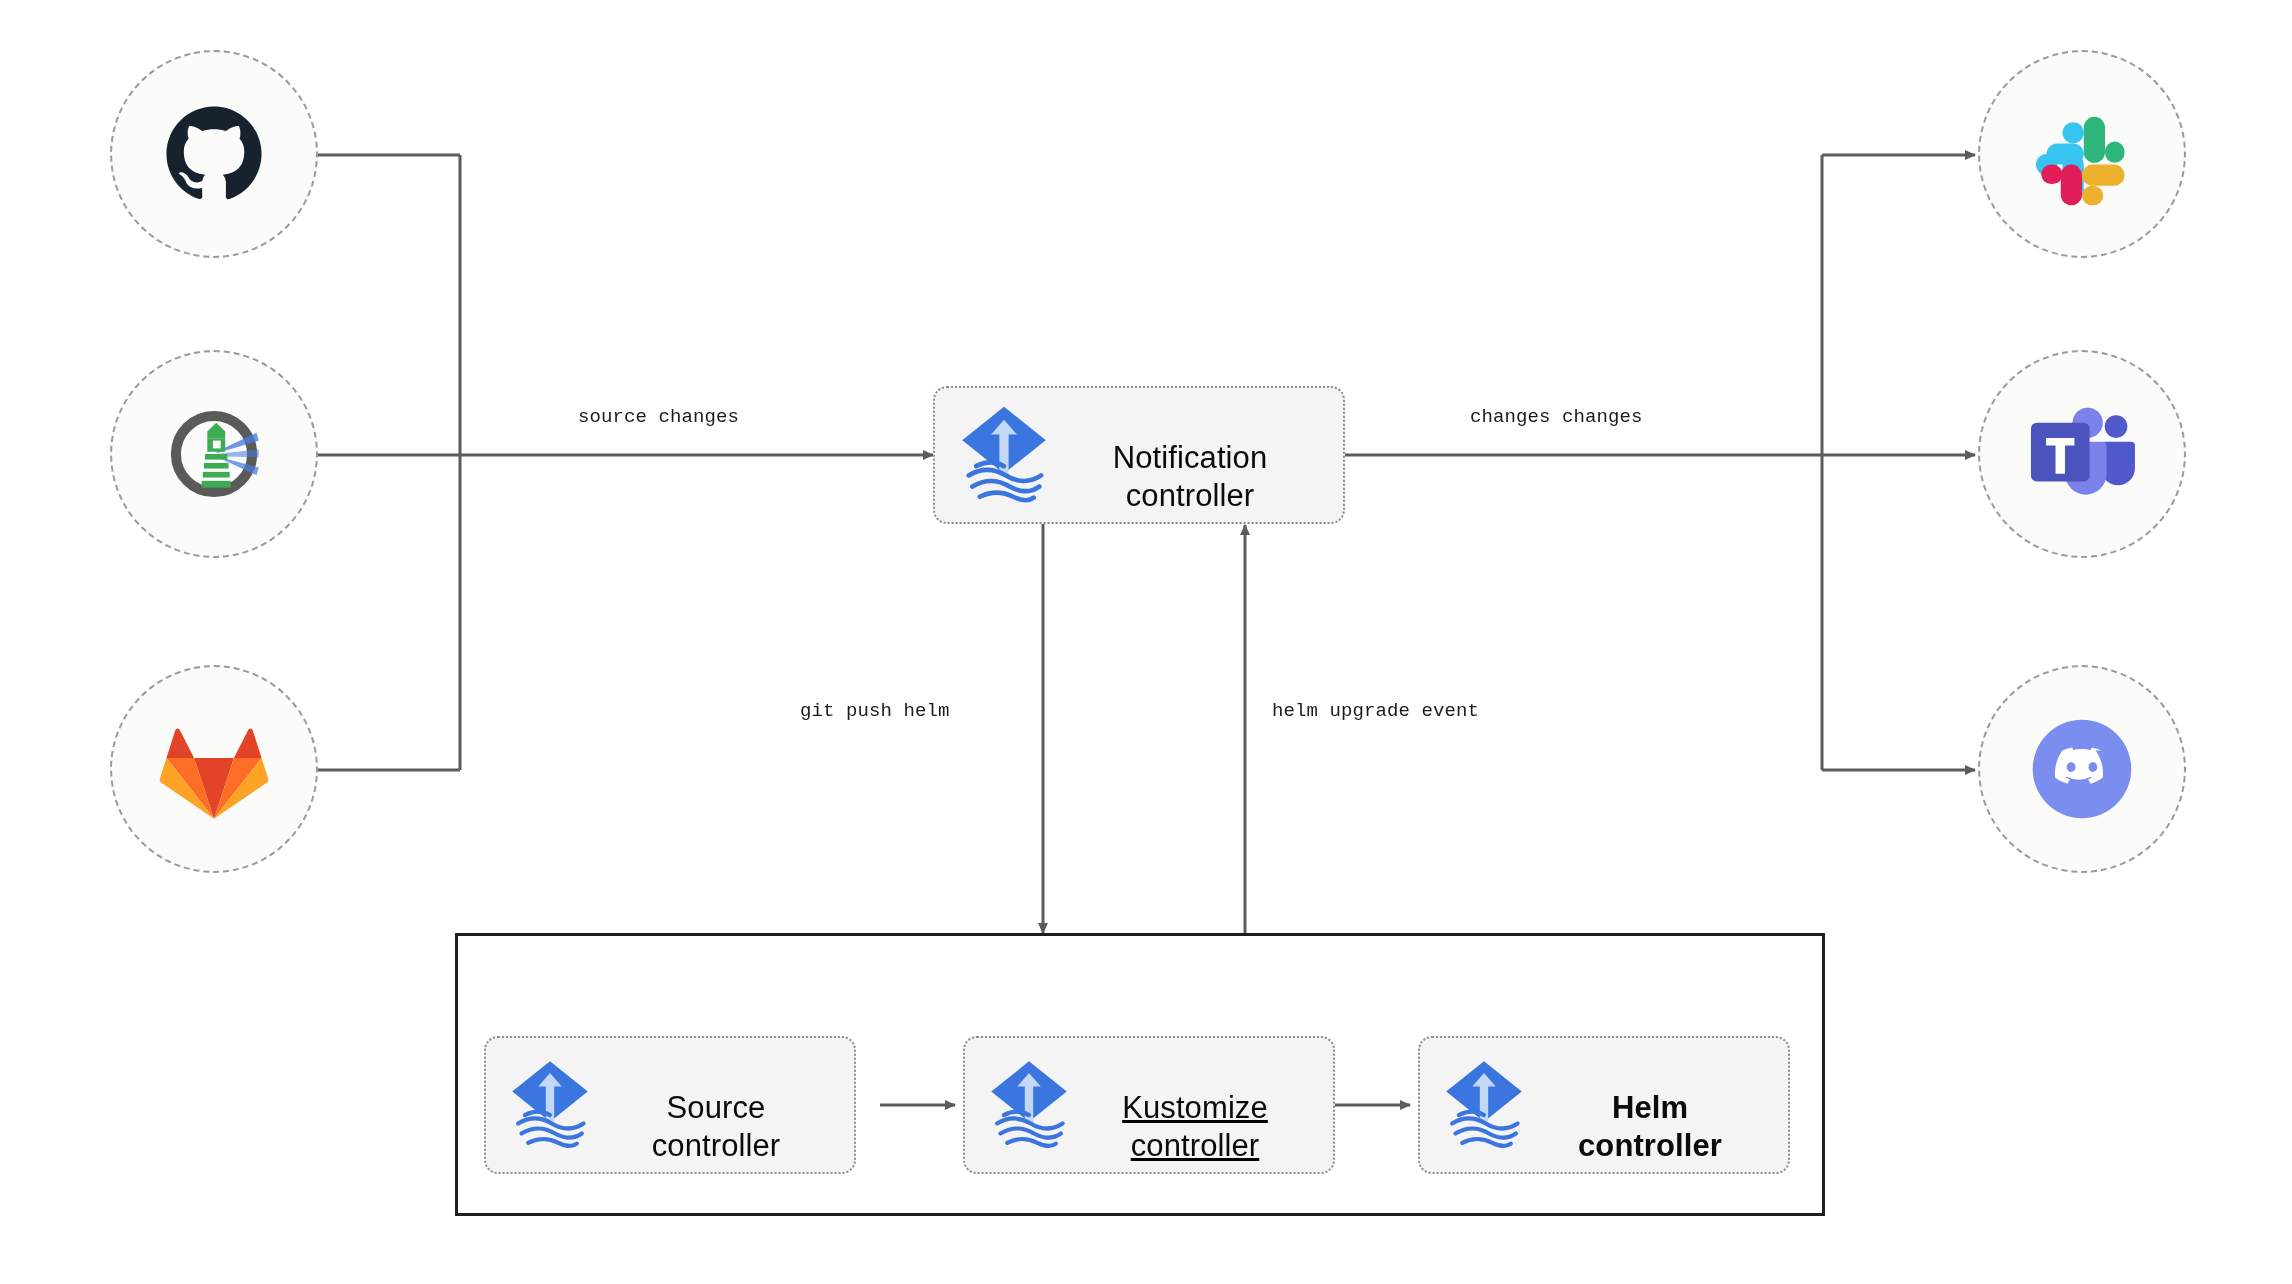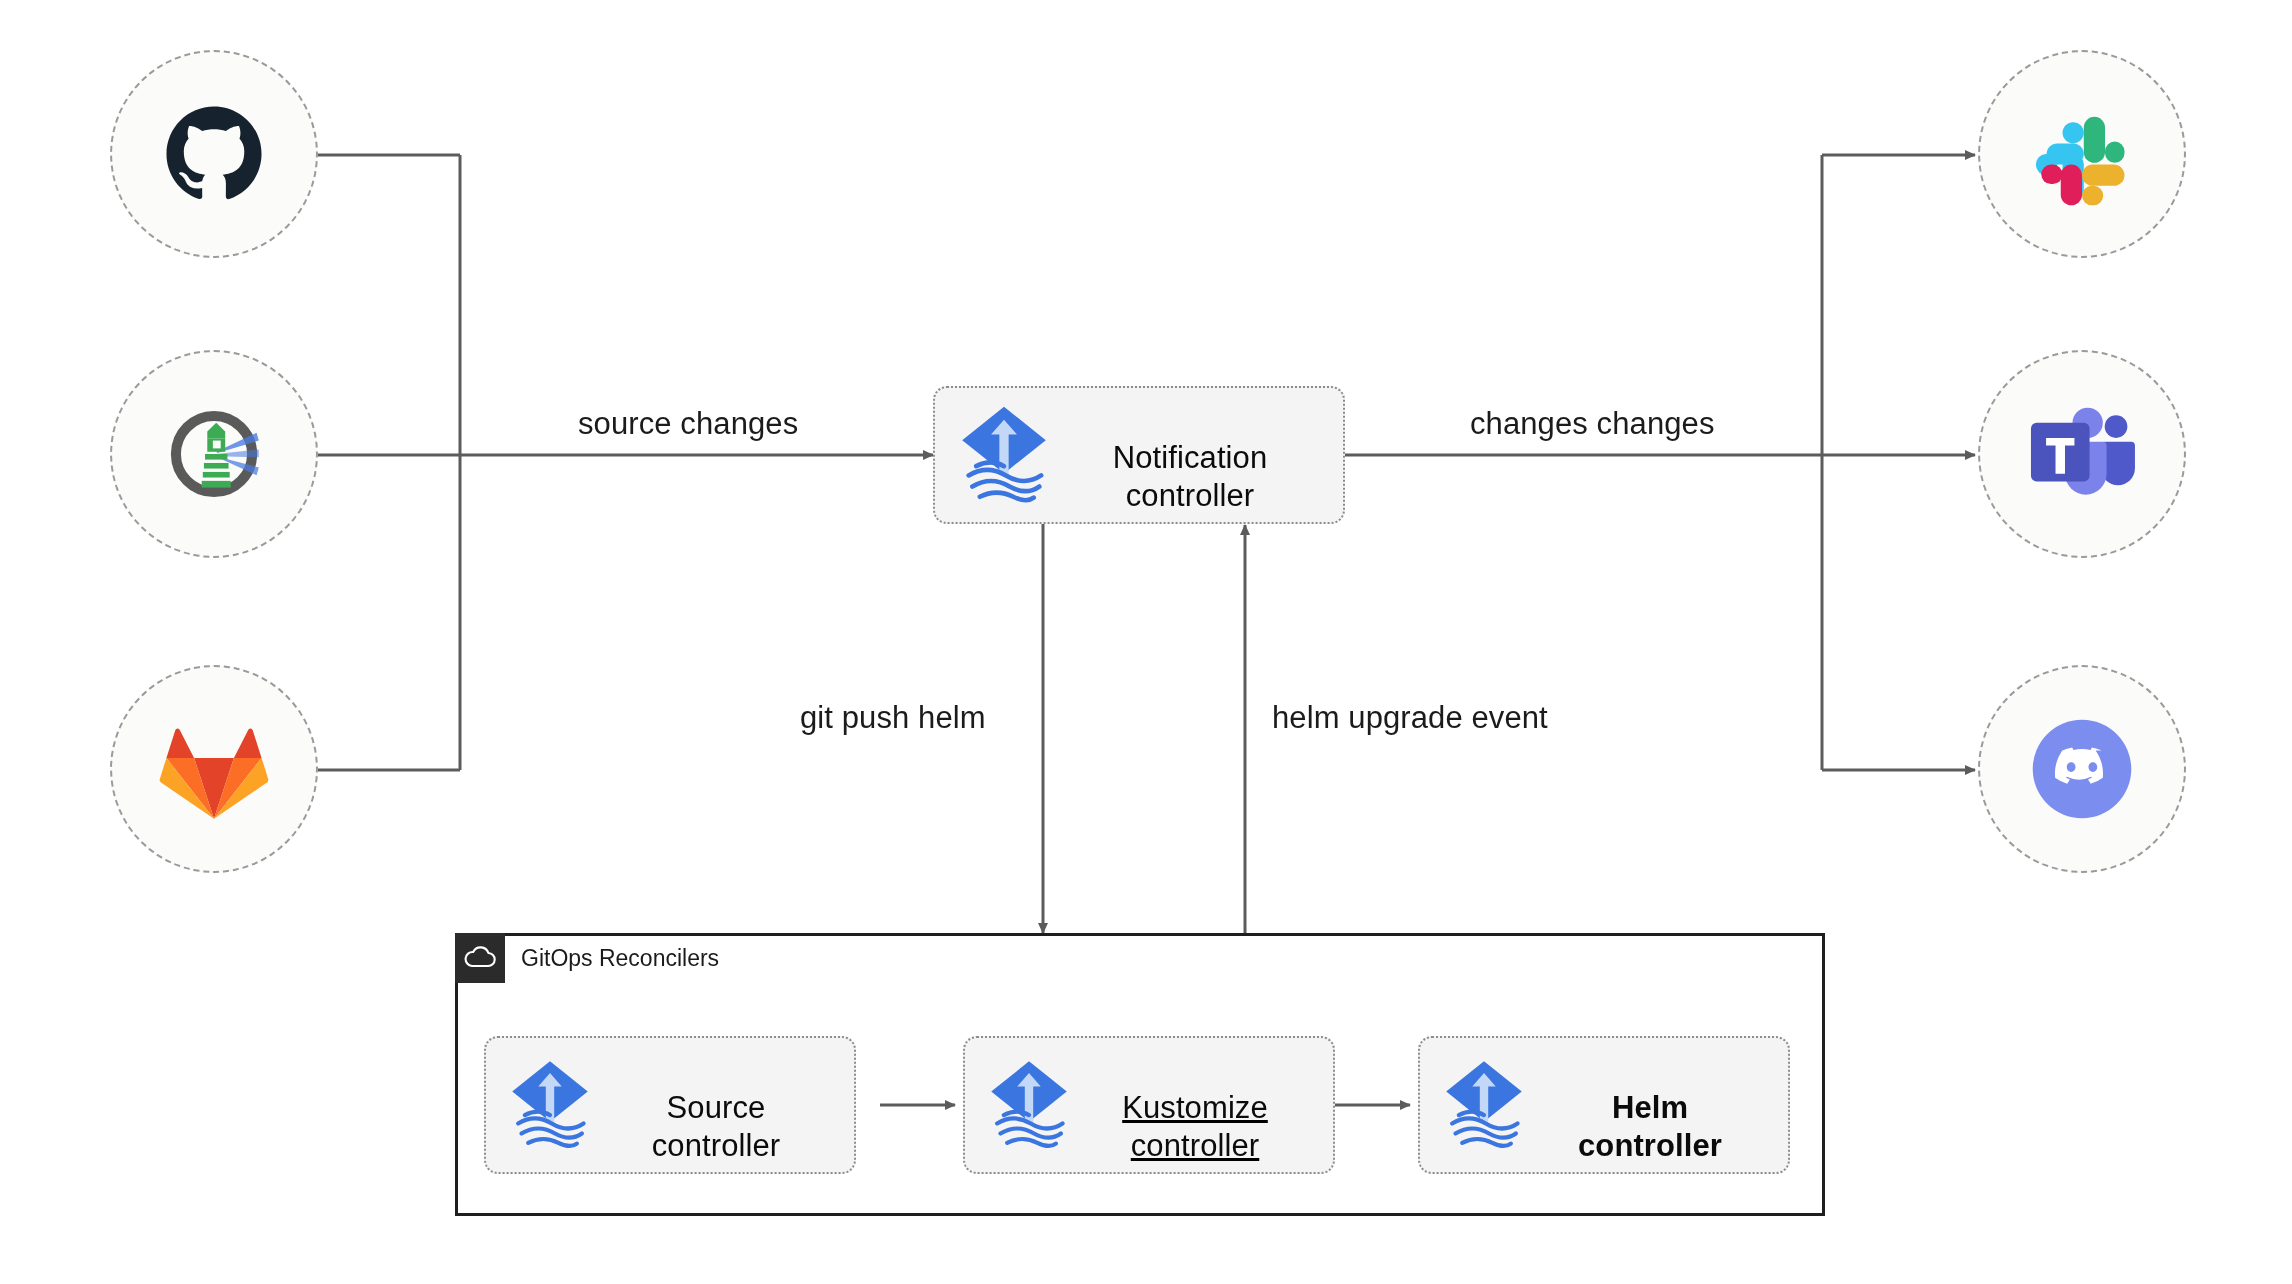--- a/index.html
+++ b/index.html
@@ -74,24 +74,25 @@
   #gitops-title{
     font-size:23px;
     color:#1b1b1b;
     margin-left:16px;
     white-space:nowrap;
   }
 
   
   .edge-label{
     position:absolute;
-    font-size:31px;
+    font-size:19px;
     color:#1b1b1b;
     white-space:nowrap;
     letter-spacing:.1px;
+    font-family:Liberation Mono, monospace;
   }
 </style>
 </head>
 <body>
 
 <div id="stage">
 
   <svg id="wires" viewBox="0 0 2292 1284" xmlns="http://www.w3.org/2000/svg">
     <defs>
       <marker id="arrowR" markerWidth="12" markerHeight="12" refX="10" refY="5" orient="auto" markerUnits="userSpaceOnUse">
@@ -221,28 +222,20 @@
   </div>
 
   <div class="node-circle" style="left:1978px;top:665px;width:208px;height:208px;">
     <svg class="logo" width="112" height="112" viewBox="0 0 100 100">
       <circle cx="50" cy="50" r="44" fill="#7b8ef0"></circle>
       <path fill="#ffffff" d="M67.6 33.4a35 35 0 0 0-8.8-2.7l-1.1 2.3a32 32 0 0 0-15.4 0l-1.1-2.3a35 35 0 0 0-8.8 2.7c-5.6 8.3-7.1 16.4-6.4 24.4a35.4 35.4 0 0 0 10.8 5.4l2.4-3.8a23 23 0 0 1-3.6-1.7l.9-.7a25 25 0 0 0 21.6 0l.9.7a23 23 0 0 1-3.6 1.7l2.4 3.8a35.4 35.4 0 0 0 10.8-5.4c.8-9.3-1.6-17.3-6.4-24.4zM40.3 52.6c-2.1 0-3.9-1.9-3.9-4.3s1.7-4.3 3.9-4.3 3.9 1.9 3.9 4.3-1.7 4.3-3.9 4.3zm19.4 0c-2.1 0-3.9-1.9-3.9-4.3s1.7-4.3 3.9-4.3 3.9 1.9 3.9 4.3-1.7 4.3-3.9 4.3z"></path>
     </svg>
   </div>
 
   <div id="gitops-container"></div>
-  <div id="gitops-header">
-    <div id="gitops-badge">
-      <svg width="34" height="24" viewBox="0 0 34 24">
-        <path d="M9 20h16a6.5 6.5 0 0 0 .4-13A8.2 8.2 0 0 0 10.2 6 6.9 6.9 0 0 0 9 20z" fill="none" stroke="#ffffff" stroke-width="2.1" stroke-linejoin="round"></path>
-      </svg>
-    </div>
-    <div id="gitops-title">GitOps Reconcilers</div>
-  </div>
 
   <div class="ctrl-box" style="left:484px;top:1036px;width:372px;height:138px;">
     <svg class="flux" width="84" height="94" viewBox="0 0 100 112" style="margin-left:22px;">
       <path fill="#3a75e0" d="M50 4 L95 40 L50 76 L5 40 Z"></path>
       <path fill="#c3d8f7" d="M50 18 L64 34 L55 34 L55 78 L45 78 L45 34 L36 34 Z"></path>
       <g stroke="#3a75e0" stroke-width="5" fill="none" stroke-linecap="round">
         <path d="M12 78 Q32 66 52 78 Q72 90 90 78"></path>
         <path d="M16 90 Q36 78 56 90 Q74 100 88 90"></path>
         <path d="M24 101 Q42 92 60 101 Q74 108 82 102"></path>
         <path d="M20 68 Q36 60 50 68"></path>

